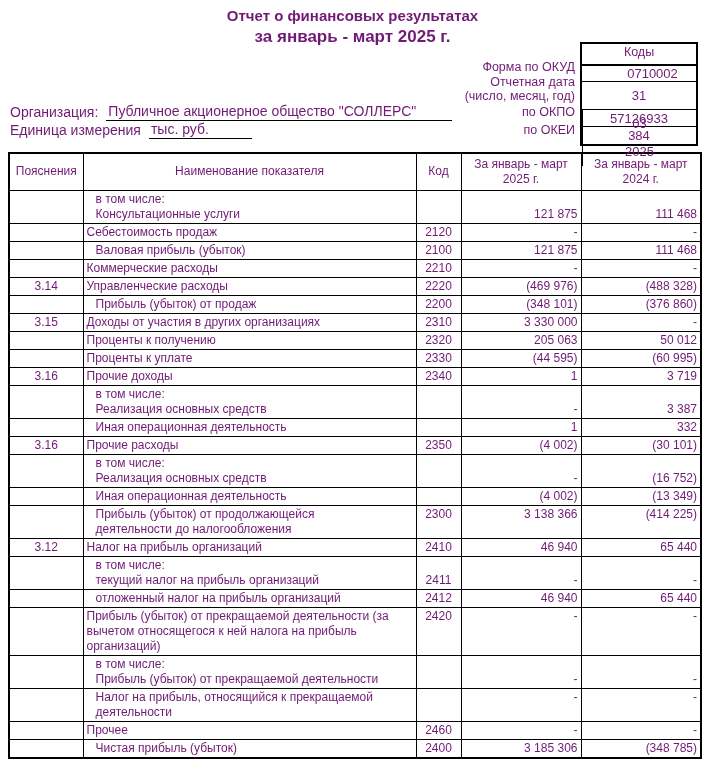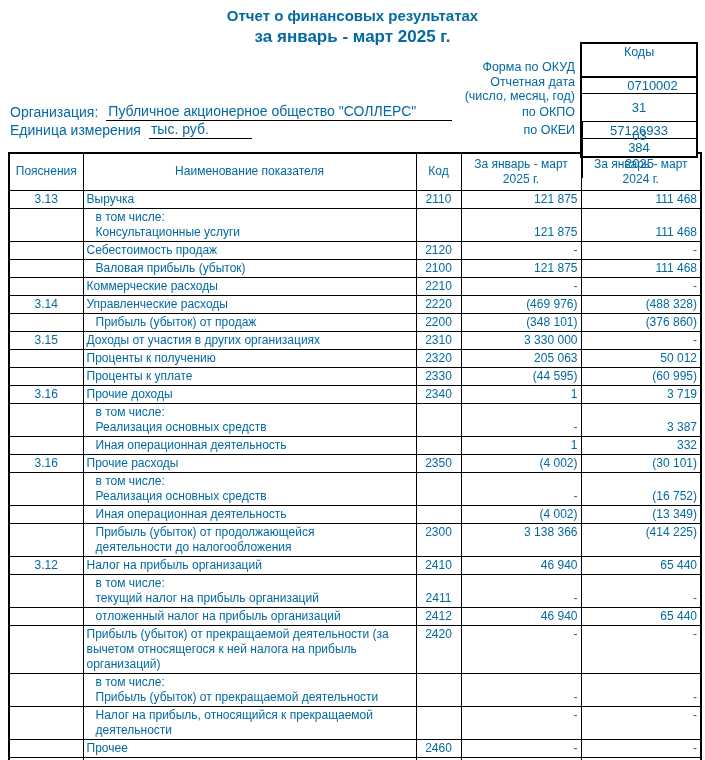--- a/index.html
+++ b/index.html
@@ -1,35 +1,35 @@
 <!DOCTYPE html>
 <html><head>
 <meta charset="utf-8">
 <style>
   * { box-sizing: border-box; margin: 0; padding: 0; }
   html, body { background: #ffffff; }
   .page {
     width: 705px; height: 760px; background: #ffffff; position: relative;
-    font-family: "Liberation Sans", sans-serif; color: #0369a1; overflow: hidden;
+    font-family: "Liberation Sans", sans-serif; color: #701a75; overflow: hidden;
   }
   .doc-header { position: relative; height: 152px; }
   .doc-title {
     position: absolute; top: 7px; left: 0; width: 100%;
     text-align: center; font-weight: bold; font-size: 15px;
   }
   .doc-subtitle {
     position: absolute; top: 27px; left: 0; width: 100%;
     text-align: center; font-weight: bold; font-size: 17px;
   }
   .codes-box {
     position: absolute; left: 580px; top: 42px; width: 118px;
     border: 2px solid #000; background: #fff; font-size: 13px;
   }
   .cb-row { text-align: center; }
-  .cb-kody  { height: 34px; line-height: 17px; border-bottom: 2px solid #000; font-size: 12.5px; }
+  .cb-kody  { height: 22px; line-height: 17px; border-bottom: 2px solid #000; font-size: 12.5px; }
   .cb-okud  { height: 16px; line-height: 16px; border-bottom: 1px solid #000; padding-left: 27px; }
   .cb-date  { height: 28px; display: flex; border-bottom: 1px solid #000; flex-direction: column; }
   .cb-date span { flex: 1; line-height: 28px; text-align: center; }
   .cb-date span + span { border-left: 1px solid #000; }
   .cb-okpo  { height: 17px; line-height: 17px; border-bottom: 1px solid #000; }
   .cb-okei  { height: 17px; line-height: 17px; }
   .side-label {
     position: absolute; right: 130px; text-align: right; font-size: 12.5px; white-space: nowrap;
   }
   .lab-okud  { top: 60px; }
@@ -121,29 +121,20 @@
           <div>2025 г.</div>
         </th>
         <th>
           <div>За январь - март</div>
           <div>2024 г.</div>
         </th>
       </tr>
     </thead>
     <tbody>
         <tr>
-          <td class="c-note">3.13</td>
-          <td class="c-name">
-            <div>Выручка</div>
-          </td>
-          <td class="c-code va-m">2110</td>
-          <td class="c-val va-m">121 875</td>
-          <td class="c-val va-m">111 468</td>
-        </tr>
-        <tr>
           <td class="c-note"></td>
           <td class="c-name indent">
             <div>в том числе:</div>
             <div>Консультационные услуги</div>
           </td>
           <td class="c-code va-b"></td>
           <td class="c-val va-b">121 875</td>
           <td class="c-val va-b">111 468</td>
         </tr>
         <tr>

